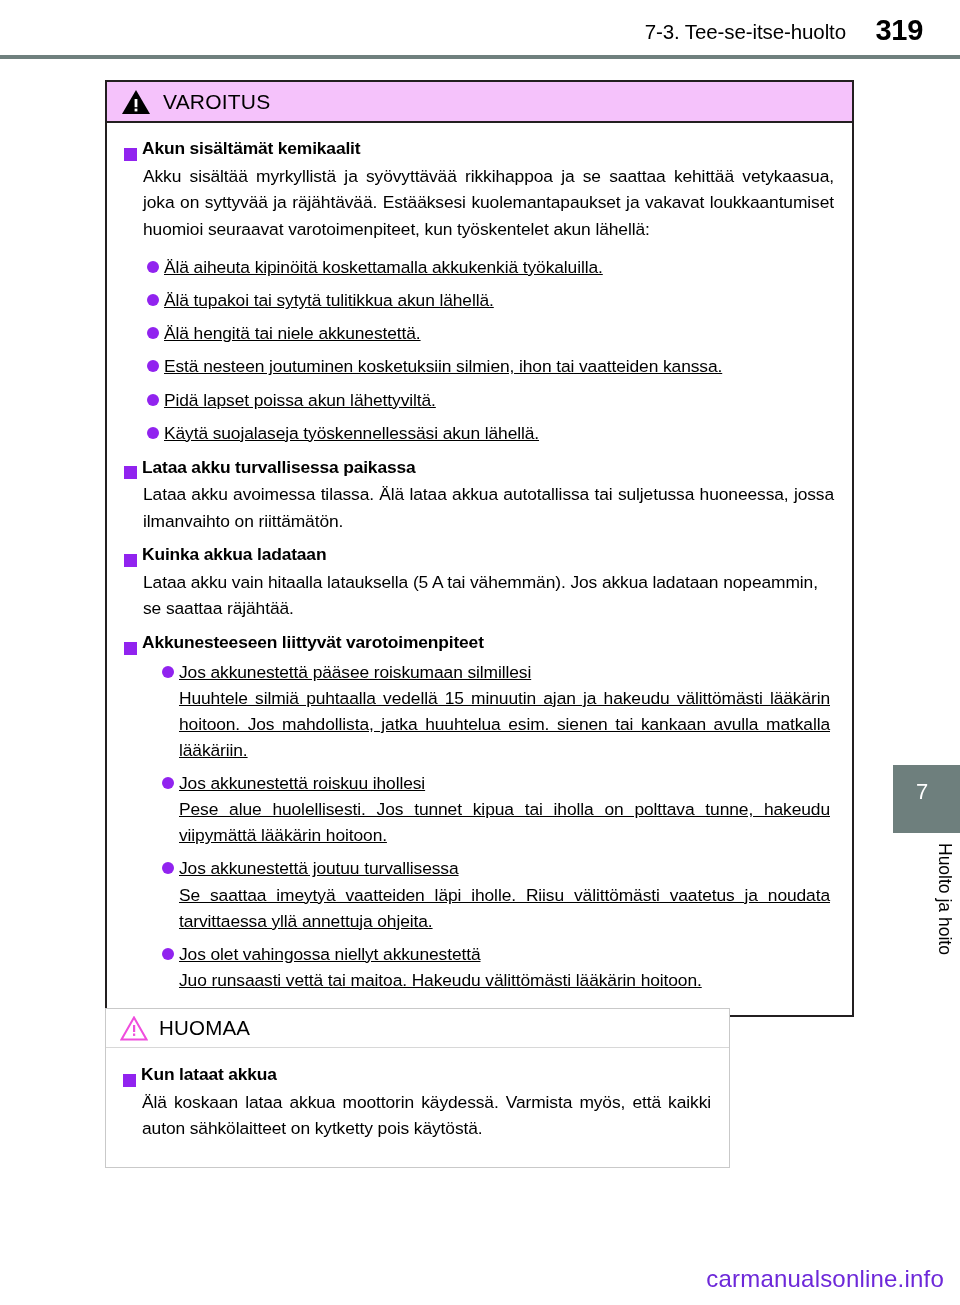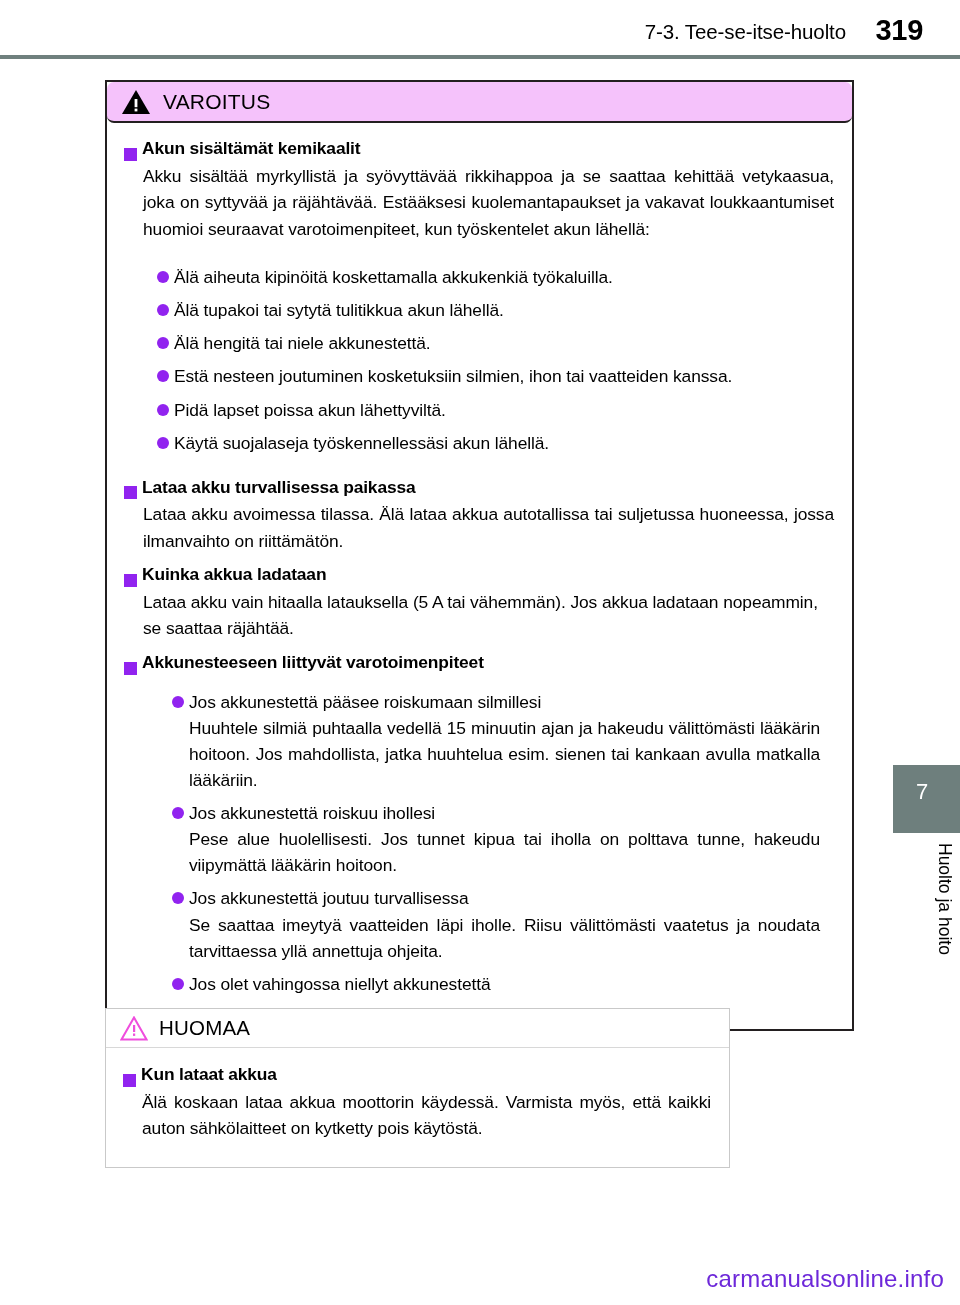--- a/index.html
+++ b/index.html
@@ -90,21 +90,20 @@
     background: #ffffff;
   }
   .warn-head {
     background: #f5c2fb;
     border-bottom: 2.5px solid #231f20;
     height: 41px;
     display: flex;
     align-items: center;
     padding-left: 14px;
     box-sizing: border-box;
-    border-radius: 7px;
   }
   .warn-head-title {
     font-size: 21px;
     margin-left: 12px;
     letter-spacing: 0.2px;
   }
   .tri-solid {
     width: 30px;
     height: 26px;
     display: block;
@@ -169,22 +168,23 @@
     margin: 0 0 3px 0;
     padding-left: 19px;
     letter-spacing: -0.1px;
   }
   .para.last-left {
     text-align: left;
   }
 
   ul.dots {
     list-style: none;
-    margin: 14px;
+    margin: 4px;
     padding: 0 0 0 19px;
+    text-decoration: underline;
   }
   ul.dots.indented {
     padding-left: 34px;
   }
   ul.dots > li {
     font-size: 17.4px;
     line-height: 1.5;
     margin: 0 0 7px 0;
     position: relative;
     padding-left: 17px;
@@ -295,20 +295,21 @@
         <span class="li-body">Pese alue huolellisesti. Jos tunnet kipua tai iholla on polttava tunne, hakeudu viipymättä lääkärin hoitoon.</span>
       </li>
       <li>
         <span class="dot"></span>
         <span class="li-title">Jos akkunestettä joutuu turvallisessa</span>
         <span class="li-body">Se saattaa imeytyä vaatteiden läpi iholle. Riisu välittömästi vaatetus ja noudata tarvittaessa yllä annettuja ohjeita.</span>
       </li>
       <li>
         <span class="dot"></span>
         <span class="li-title">Jos olet vahingossa niellyt akkunestettä</span>
+        <span class="li-body noj">Juo runsaasti vettä tai maitoa. Hakeudu välittömästi lääkärin hoitoon.</span>
       </li>
     </ul>
 
   </div>
 </div>
 
 <div class="note-box">
 
   <div class="note-head">
     <span>

